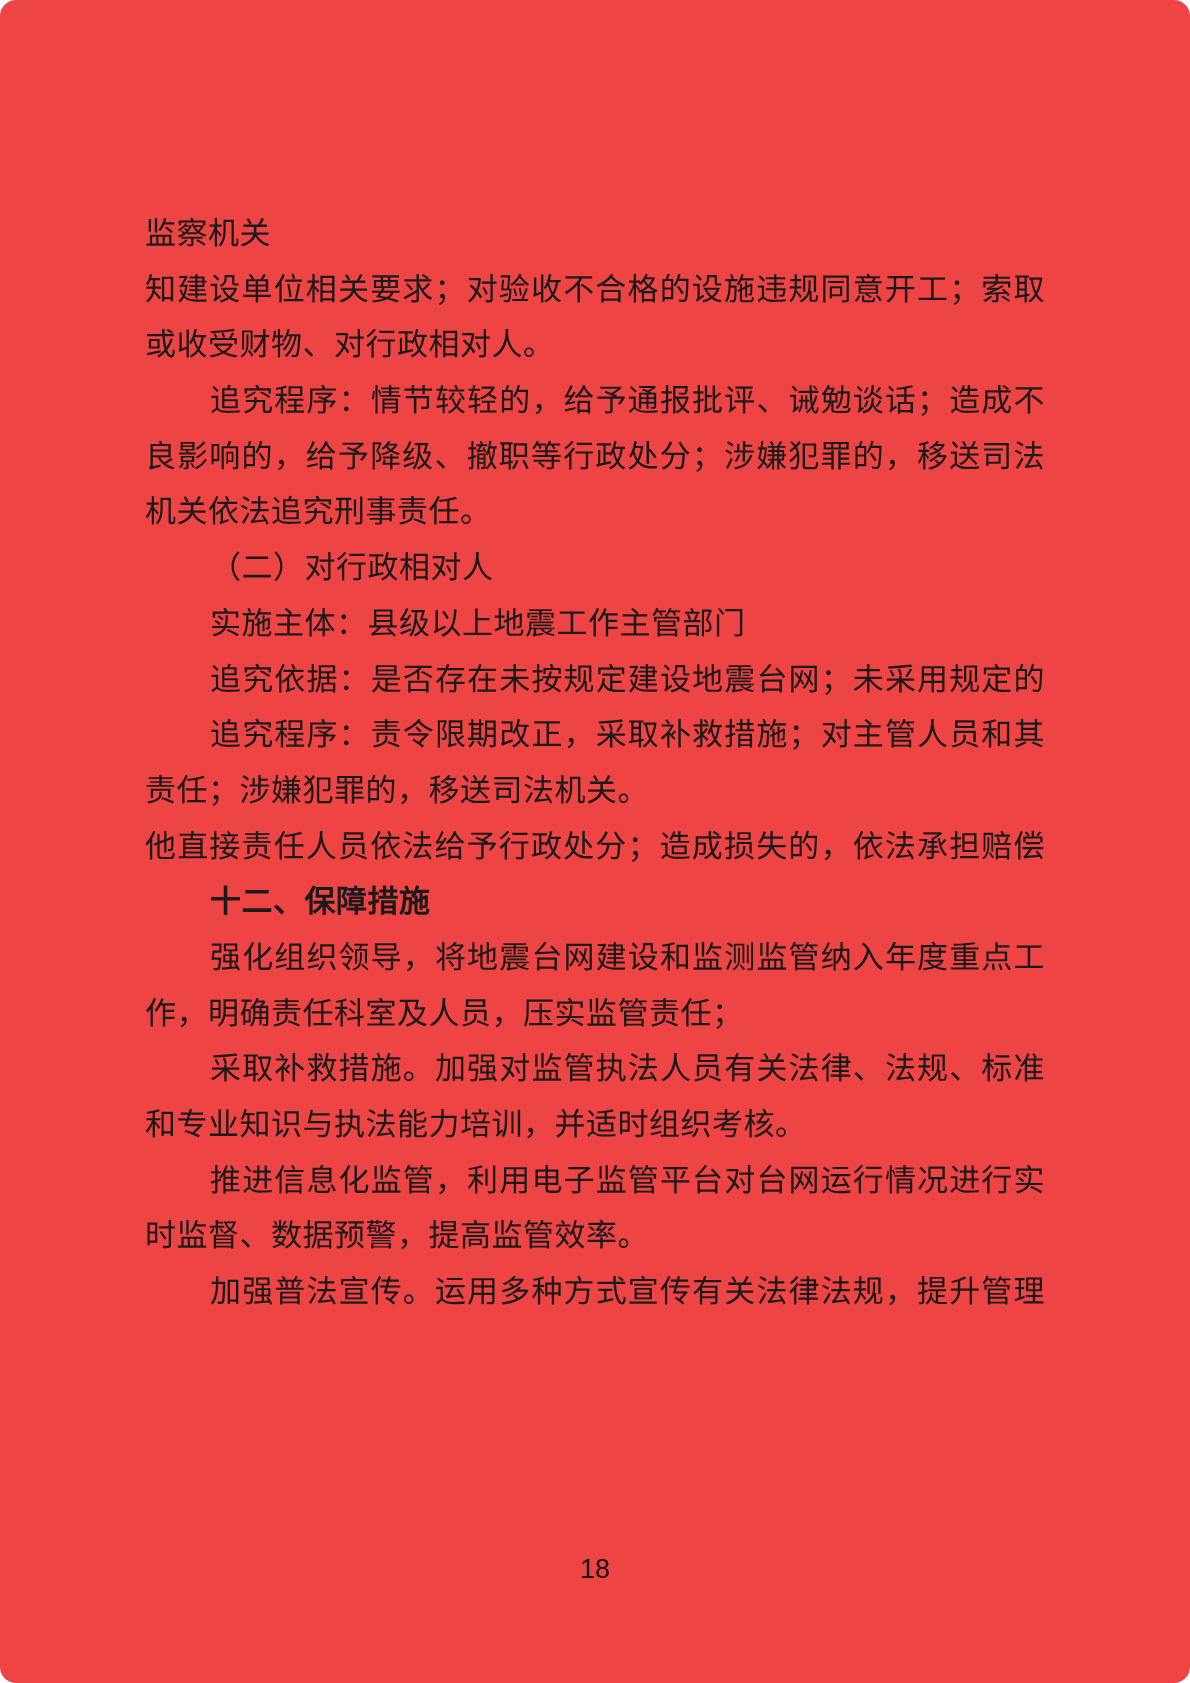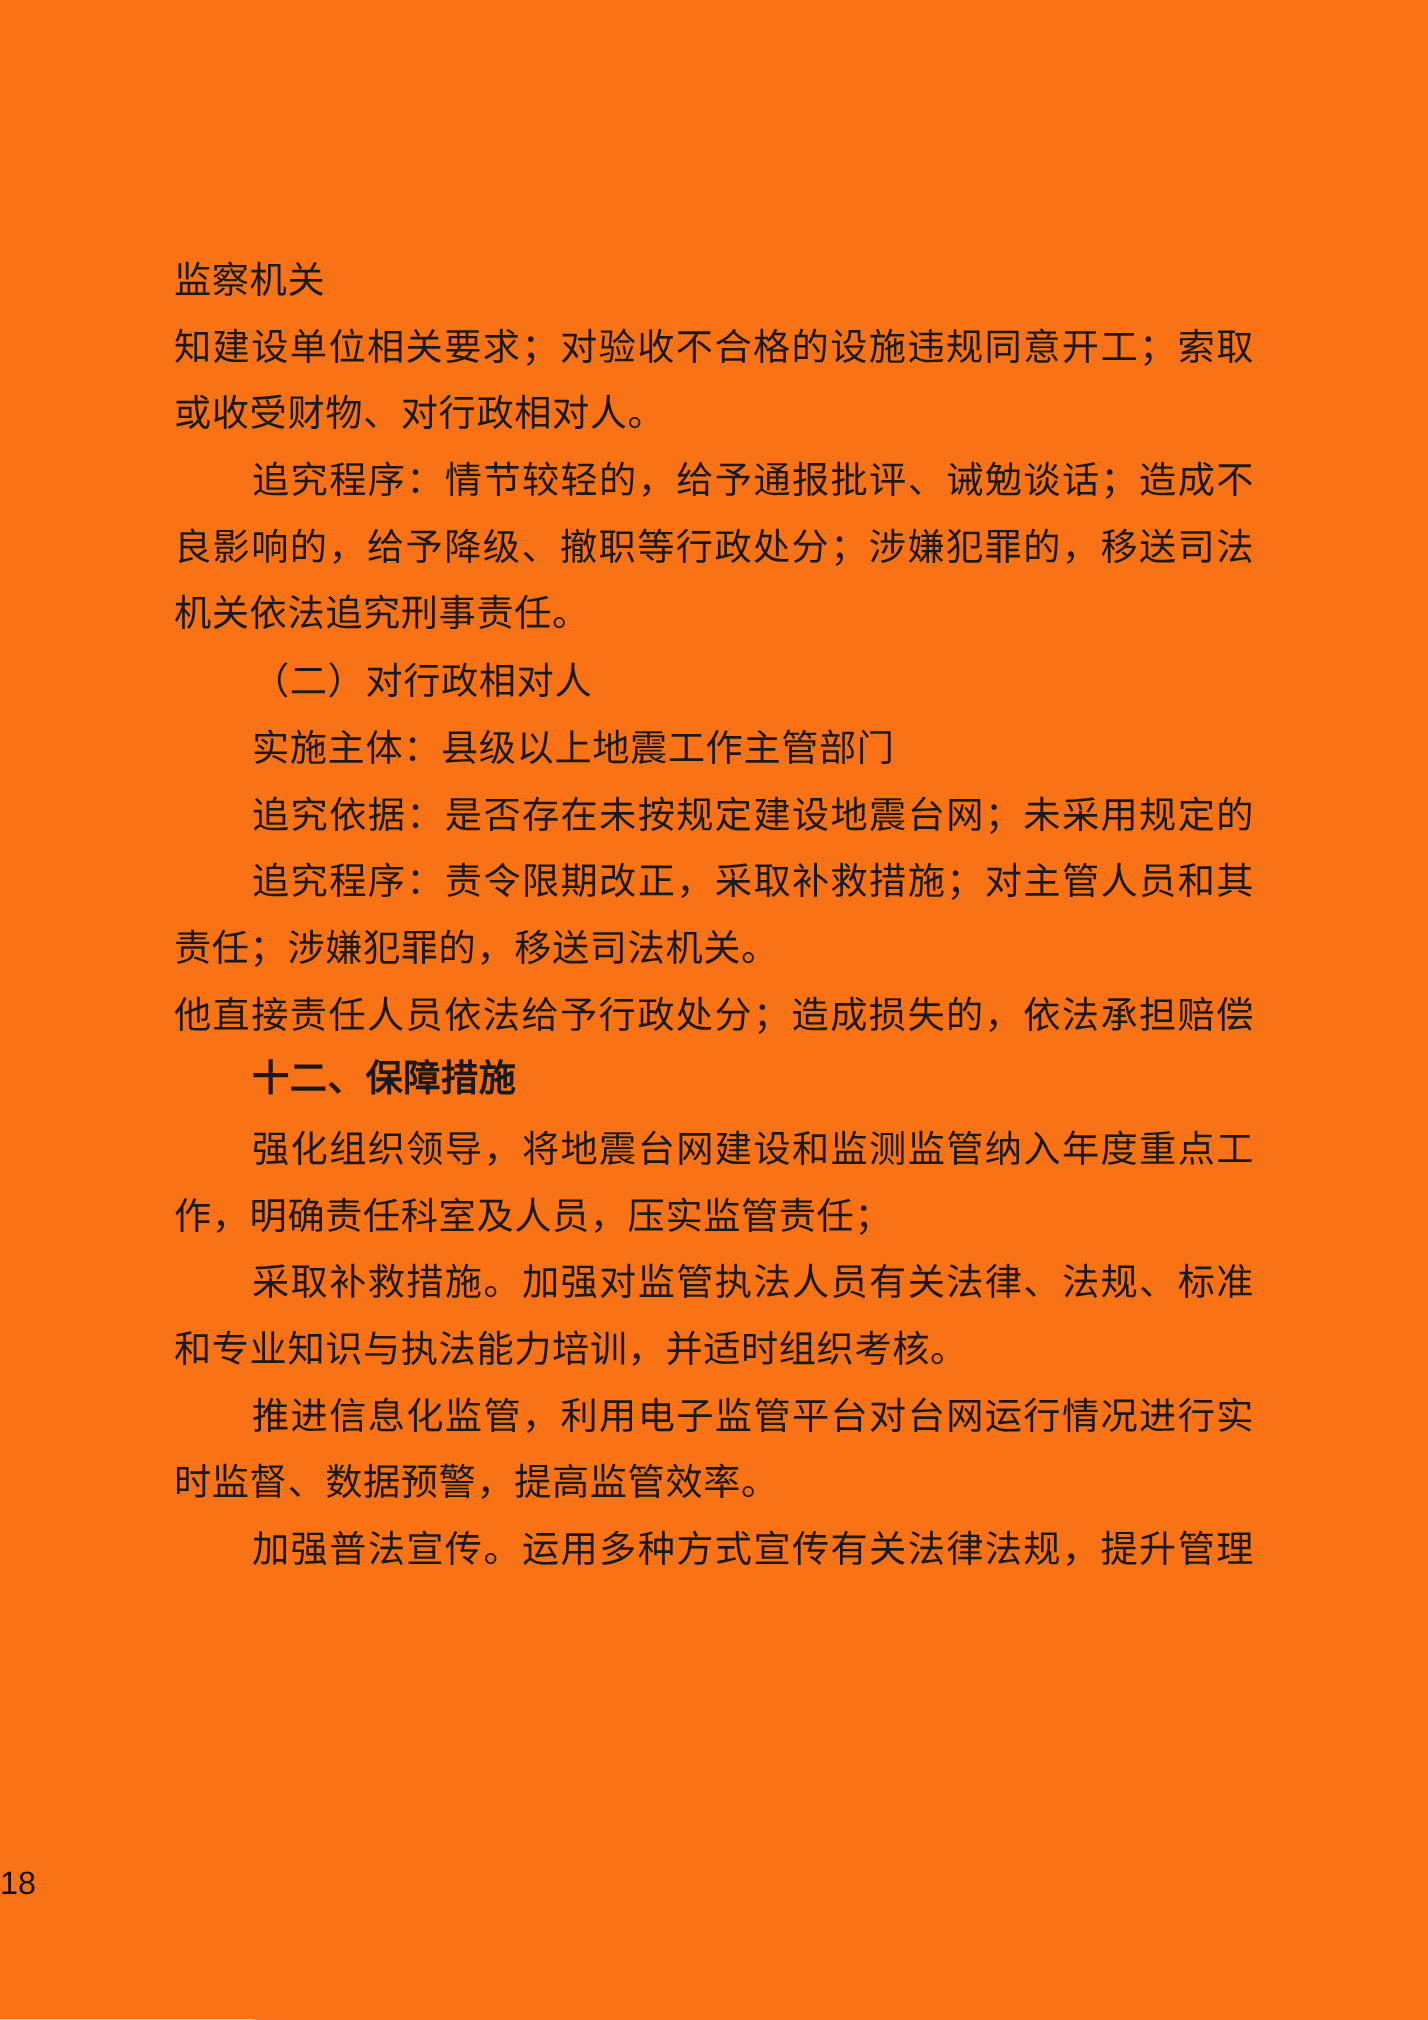--- a/index.html
+++ b/index.html
@@ -4,22 +4,23 @@
 <style>
   html, body {
     margin: 0;
     padding: 0;
     background: #ffffff;
   }
   .page {
     position: relative;
     width: 1190px;
     height: 1683px;
-    background: #f97316;
+    background: #ef4444;
     overflow: hidden;
+    border-radius: 16px;
   }
   .content {
     position: absolute;
     left: 145px;
     top: 206px;
     width: 900px;
   }
   .line {
     font-family: "Liberation Serif", "DejaVu Serif", serif;
     font-size: 31px;
@@ -35,29 +36,29 @@
   .fill {
     text-align: justify;
     text-align-last: justify;
   }
   .h-kai {
     
     font-weight: normal;
   }
   .h-hei {
     
-    font-family: Liberation Mono, monospace;
+    font-family: Liberation Sans, sans-serif;
     font-weight: bold;
   }
   .page-number {
     position: absolute;
     top: 1554px;
     left: 0;
     width: 100%;
-    text-align: left;
+    text-align: center;
     font-family: "Liberation Sans", "DejaVu Sans", sans-serif;
     font-size: 27px;
     line-height: 30px;
     color: #111111;
   }
 </style>
 </head>
 <body>
 
 <div class="page">

